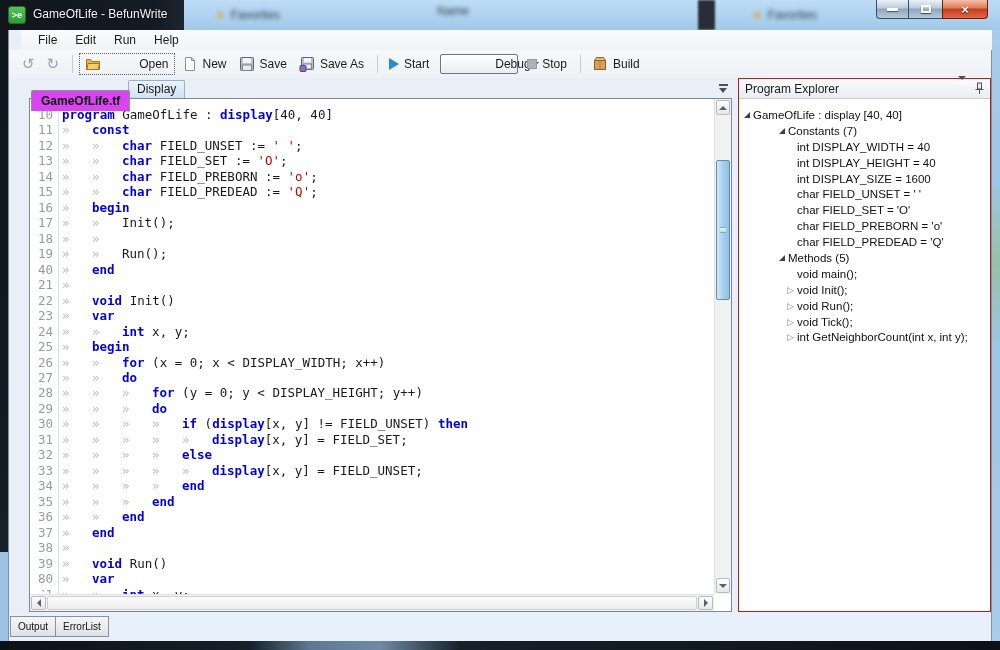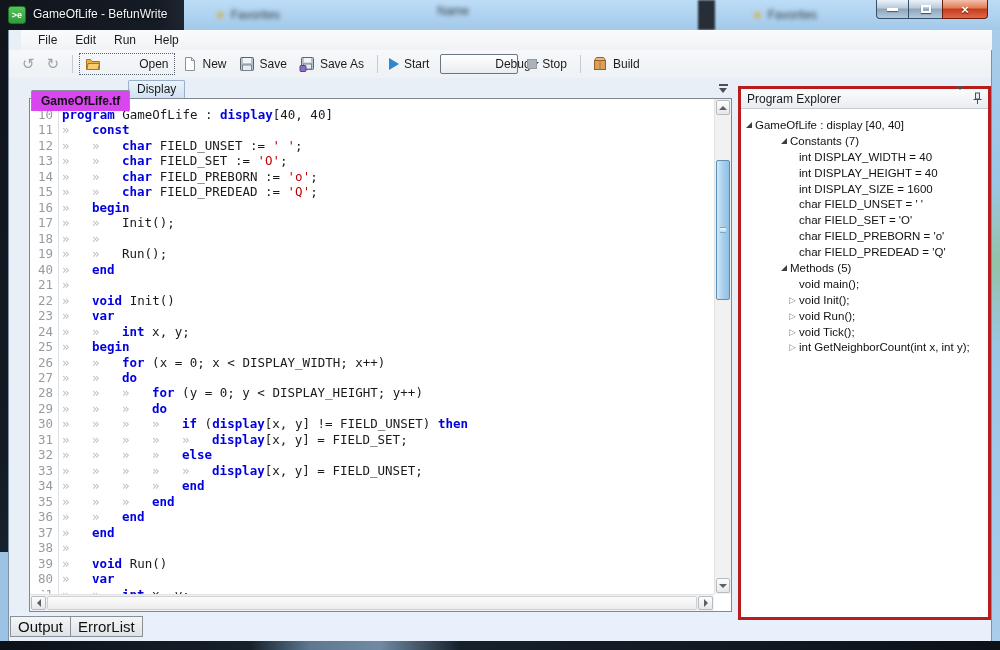--- a/index.html
+++ b/index.html
@@ -97,37 +97,37 @@
   .tri-lf-s { width:0;height:0;border-right:4px solid #5a6066;border-top:4px solid transparent;border-bottom:4px solid transparent; }
   .tri-rt-s { width:0;height:0;border-left:4px solid #5a6066;border-top:4px solid transparent;border-bottom:4px solid transparent; }
   .vthumb { position:absolute; left:1px; right:1px; top:61px; height:140px; border:1px solid #5d8fb5; border-radius:2px;
             background:linear-gradient(90deg,#d3e8f8 0%,#a8cfeb 50%,#8fc0e4 100%); }
   .vthumb .grip { position:absolute; left:3px; right:3px; top:50%; margin-top:-3px; height:6px;
             border-top:1px solid #7aa8c9; border-bottom:1px solid #7aa8c9; background:linear-gradient(180deg,#eef7fd 0%,#bcd9ee 100%); }
   .hthumb { position:absolute; top:1px; bottom:1px; left:17px; right:17px; background:linear-gradient(180deg,#fcfcfc,#ececec);
             border:1px solid #cdd1d5; border-radius:2px; }
 
   
-  .explorer { position:absolute; left:729px; top:48px; width:253px; height:534px; border:3px solid #b91c1c; background:#fff; z-index:3;margin-top:8px; }
+  .explorer { position:absolute; left:729px; top:48px; width:253px; height:534px; border:1px solid #b91c1c; background:#fff; z-index:3; }
   .ex-header { position:absolute; left:0; top:0; right:0; height:20px;
                background:linear-gradient(180deg,#fbfcfd,#e9edf2); border-bottom:1px solid #c8cdd3;
                display:flex; align-items:center; padding:0 6px; }
   .ex-title { flex:1; font-size:12px; color:#1b1b1b; }
   .ex-icons { display:flex; align-items:center; gap:9px; }
   .ex-body { position:absolute; left:0; top:21px; right:0; bottom:0; background:#fff; overflow:hidden; padding-top:7px; }
   .trow { display:flex; align-items:center; height:15.9px; font-size:11.5px; color:#111; white-space:nowrap; }
   .trow.lv0 { padding-left:1px; } .trow.lv1 { padding-left:36px; } .trow.lv2 { padding-left:45px; }
   .exp { width:13px; flex:none; display:flex; align-items:center; justify-content:center; height:100%; }
   .exp.open::after { content:""; width:0; height:0; border-bottom:6px solid #3a3f44; border-left:6px solid transparent; }
   .exp.closed { color:#848c94; font-size:9px; font-family:"DejaVu Sans", sans-serif; }
   .tlabel { overflow:hidden; }
 
   
   .btabs { position:absolute; left:1px; top:586px; display:flex; }
-  .btab { height:21px; padding:0 7px; font-size:15px; color:#111; line-height:20px;
+  .btab { height:21px; padding:0 7px; font-size:10px; color:#111; line-height:20px;
           background:linear-gradient(180deg,#f5f6f7,#dfe2e5); border:1px solid #8a9096; margin-right:-1px; }
 
   .status-tint { position:absolute; left:0; top:582px; width:982px; height:30px; background:#e7f0fb; }
 </style>
 </head>
 <body>
 
 <div class="screen">
 
   <div class="titlebar">

